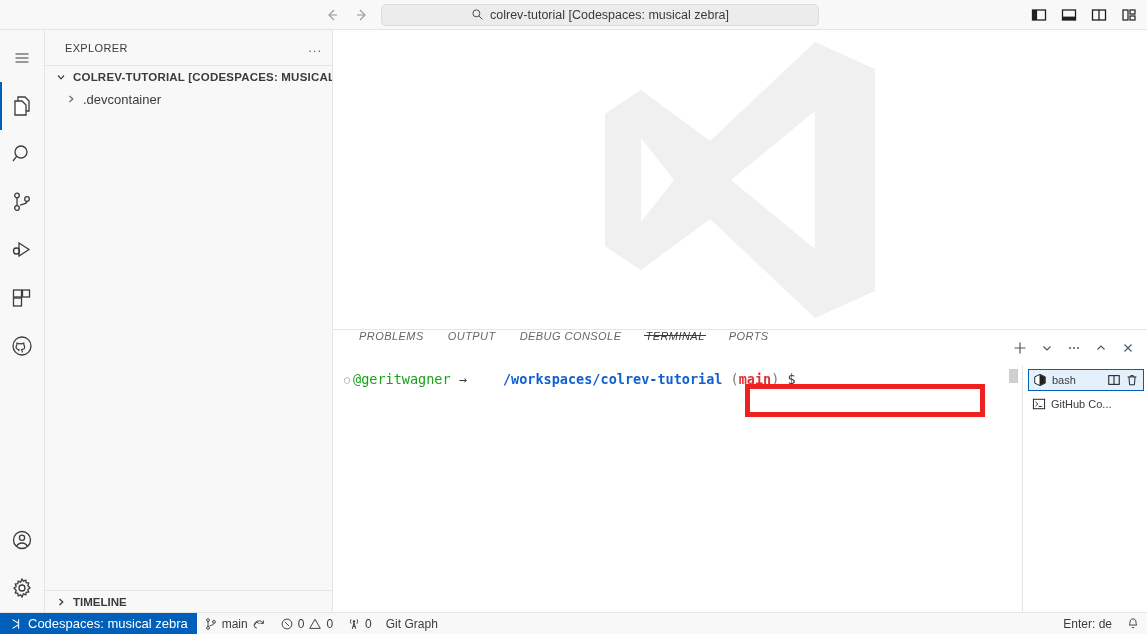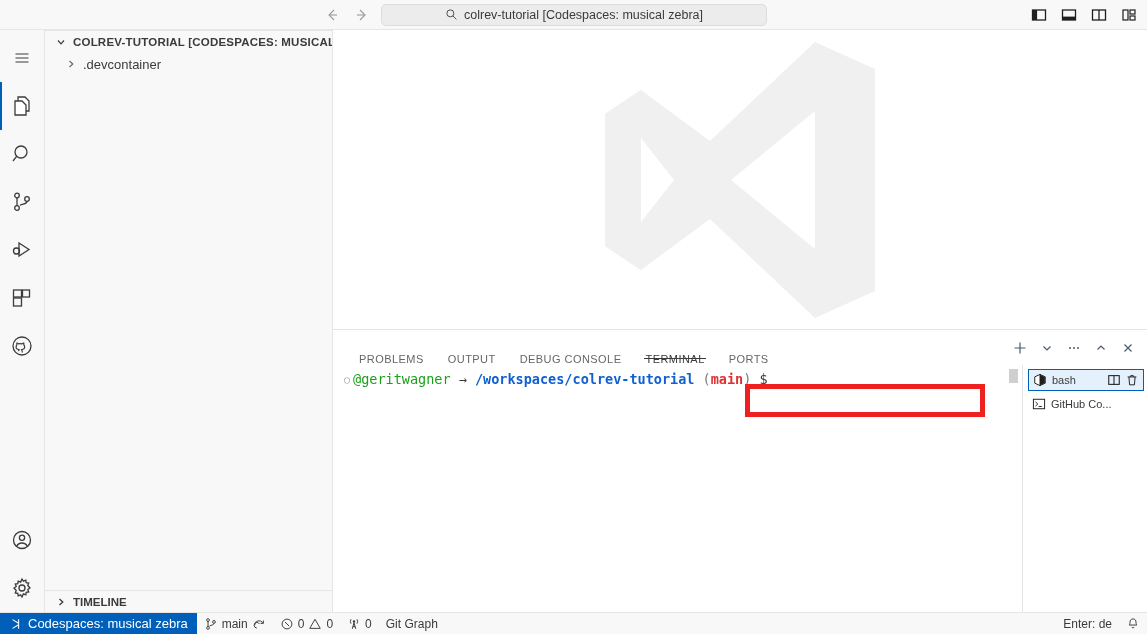--- a/index.html
+++ b/index.html
@@ -17,21 +17,21 @@
   .titlebar {
     height: 30px; min-height: 30px;
     background: #f8f8f8;
     border-bottom: 1px solid #e5e5e5;
     display: flex; align-items: center;
     position: relative;
   }
   .nav-arrows { position: absolute; left: 322px; display: flex; gap: 10px; align-items: center; }
   .nav-arrows .arrow { width: 20px; height: 20px; display: flex; align-items: center; justify-content: center; color: #9a9a9a; font-size: 15px; line-height: 1; cursor: pointer; }
   .cmdcenter {
-    position: absolute; left: 381px; width: 386px; height: 22px;
+    position: absolute; left: 381px; width: 438px; height: 22px;
     background: #ececec; border: 1px solid #dcdcdc; border-radius: 5px;
     display: flex; align-items: center; justify-content: center; gap: 6px;
     font-size: 12.5px; color: #3b3b3b; cursor: pointer;
   }
   .cmdcenter .srch { display: flex; align-items: center; }
   .layout-icons { position: absolute; right: 8px; display: flex; gap: 10px; align-items: center; }
   .layout-icons .li { width: 20px; height: 20px; display: flex; align-items: center; justify-content: center; cursor: pointer; }
 
   
   .bodyrow { flex: 1; display: flex; min-height: 0; }
@@ -84,40 +84,40 @@
   .editor-area { flex: 1; position: relative; background: #ffffff; overflow: hidden; }
   .watermark { position: absolute; left: 50%; top: 50%; transform: translate(-50%, -50%); opacity: 1; }
 
   
   .panel {
     height: 283px; min-height: 283px; background: #ffffff;
     border-top: 1px solid #e5e5e5; display: flex; flex-direction: column;
     position: relative;
   }
   .panel-head { height: 35px; display: flex; align-items: stretch; justify-content: space-between; padding-left: 14px; }
-  .panel-tabs { display: flex; align-items: flex-end; gap: 0; }
+  .panel-tabs { display: flex; align-items: flex-start; gap: 0; font-style: italic; }
   .ptab {
     display: flex; align-items: center; padding: 0 12px;
     font-size: 11px; letter-spacing: .45px; text-transform: uppercase;
     color: #666666; cursor: pointer; position: relative;
   }
   .ptab.active { color: #3b3b3b; }
   .ptab.active::after {
     content: ""; position: absolute; left: 11px; right: 11px; bottom: 6px; height: 1px; background: #3b3b3b;
   }
   .panel-actions { display: flex; align-items: center; gap: 7px; padding-right: 9px; }
   .pa { width: 20px; height: 20px; display: flex; align-items: center; justify-content: center; cursor: pointer; color: #3b3b3b; }
 
   .panel-body { flex: 1; display: flex; min-height: 0; }
   .term-area { flex: 1; position: relative; min-width: 0; padding: 6px 0 0 8px; overflow: hidden; }
   .term-line { display: flex; align-items: center; font-family: "DejaVu Sans Mono", monospace; font-size: 13.5px; white-space: pre; }
   .tl-circle { width: 12px; display: inline-flex; align-items: center; justify-content: center; color: #999; font-size: 10px; }
   .c-user { color: #19a219; }
   .c-arrow { color: #3b3b3b; }
-  .c-path { color: #1060d0; font-weight: bold; }
+  .c-path { color: #1060d0; font-weight: bold; margin-left: 28px; }
   .c-paren { color: #7a7a7a; }
   .c-branch { color: #e03030; font-weight: bold; }
   .c-dollar { color: #3b3b3b; }
 
   .term-scroll { position: absolute; right: 4px; top: 4px; width: 9px; height: 14px; background: #cfcfcf; cursor: pointer; }
 
   .ann-box {
     position: absolute; border: 5px solid #ef2020; background: transparent; pointer-events: none;
   }
   .ann-text {
@@ -283,20 +283,24 @@
       </div>
       <div class="act-item">
         <svg width="24" height="24" viewBox="0 0 24 24">
           <circle cx="12" cy="12" r="3" fill="none" stroke="#3b3b3b" stroke-width="1.3"></circle>
           <path d="M12 3 l1.4 2.1 l2.4 -0.9 l0.4 2.5 l2.5 0.4 l-0.9 2.4 L20 12 l-2.2 1.5 l0.9 2.4 l-2.5 0.4 l-0.4 2.5 l-2.4 -0.9 L12 21 l-1.4 -2.1 l-2.4 0.9 l-0.4 -2.5 l-2.5 -0.4 l0.9 -2.4 L4 12 l2.2 -1.5 l-0.9 -2.4 l2.5 -0.4 l0.4 -2.5 l2.4 0.9 Z" fill="none" stroke="#3b3b3b" stroke-width="1.3"></path>
         </svg>
       </div>
     </div>
 
     <div class="sidebar">
+      <div class="sb-header">
+        <span>EXPLORER</span>
+        <span class="dots">...</span>
+      </div>
 
       <div class="tree-section">
         <div class="tree-row root">
           <span class="chev">
             <svg width="12" height="12" viewBox="0 0 12 12">
                 <path d="M3 4.5 L6 7.8 L9 4.5" fill="none" stroke="#3b3b3b" stroke-width="1.2"></path>
               </svg>
           </span>
           <span>COLREV-TUTORIAL [CODESPACES: MUSICAL ZEB...</span>
         </div>

